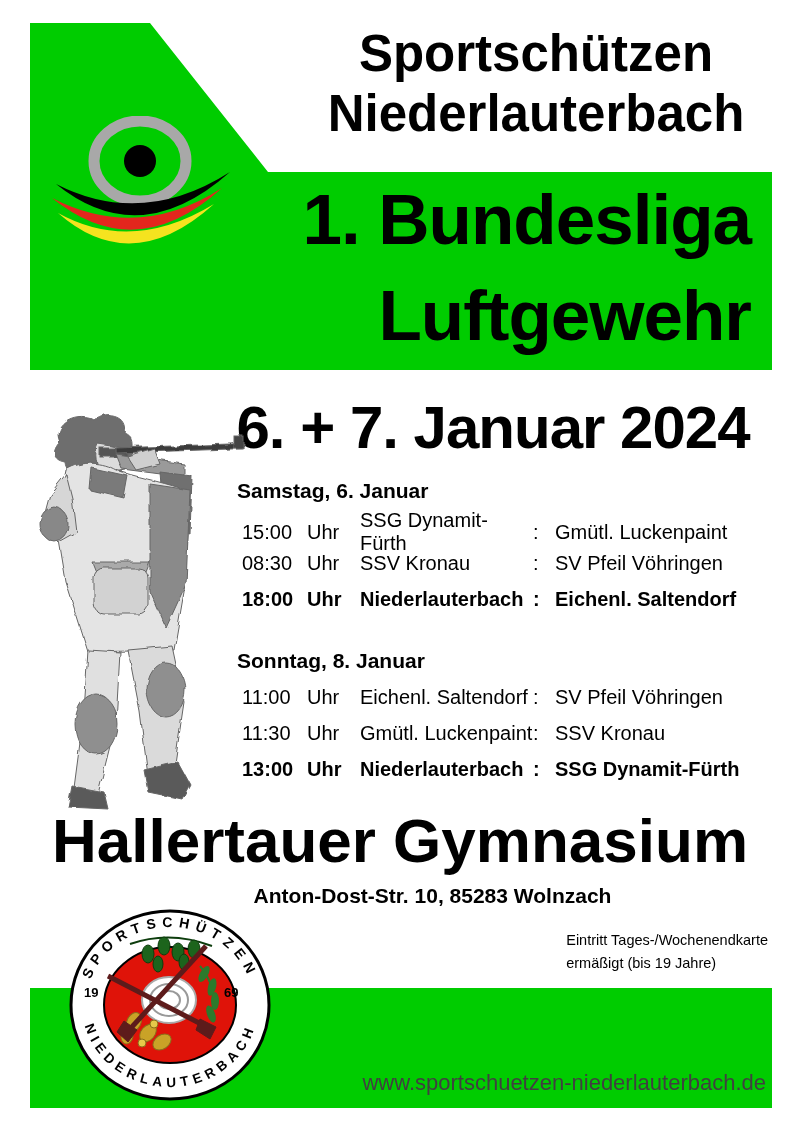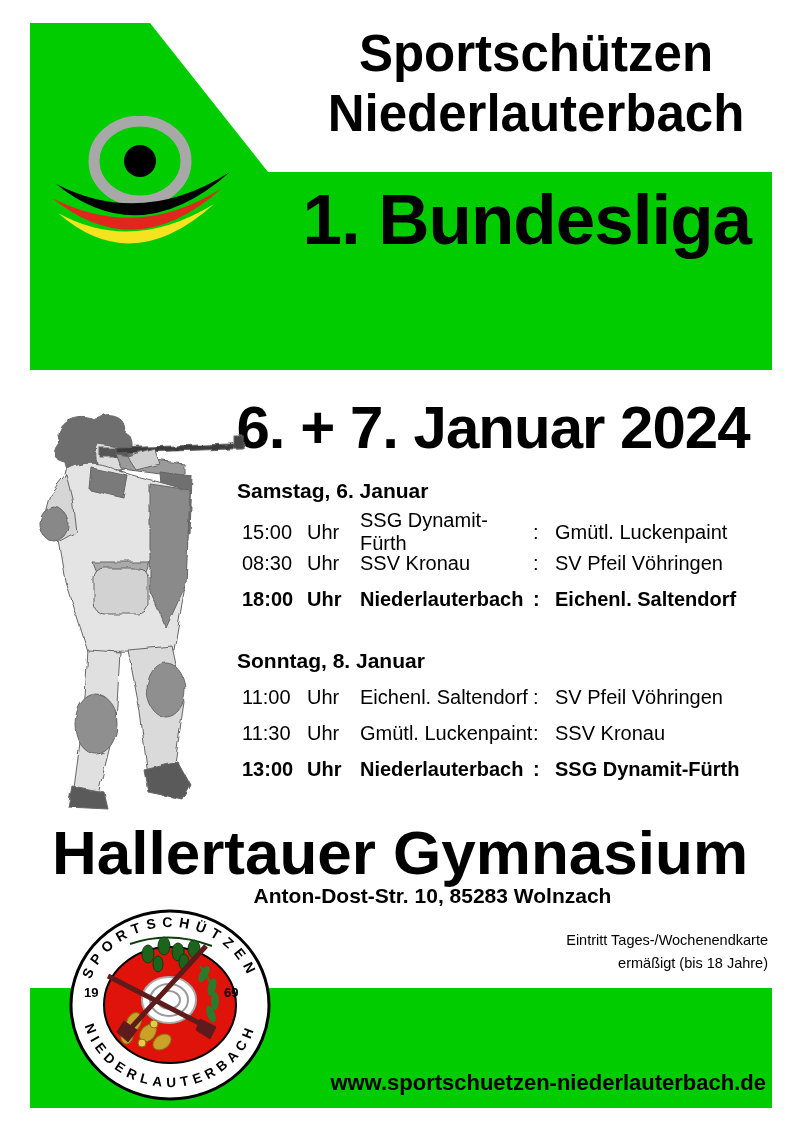--- a/index.html
+++ b/index.html
@@ -31,28 +31,28 @@
   .shooter{left:32px;top:412px;}
 
   .schedule{left:237px;top:479px;width:531px;}
   .day-heading{font-size:21px;font-weight:bold;height:30px;}
   .day-2{margin-top:32px;}
   .srow{display:grid;grid-template-columns:65px 53px 173px 22px auto;
     padding-left:5px;font-size:20px;height:36px;align-items:center;}
   .srow.bold{font-weight:bold;}
 
   .venue-name{left:0;right:0;top:806px;text-align:center;
-    font-size:62px;font-weight:bold;line-height:70px;margin-top:12px;}
+    font-size:62px;font-weight:bold;line-height:70px;}
   .venue-address{left:65px;right:0;top:884px;text-align:center;
     font-size:21px;font-weight:bold;}
 
-  .ticket-info{right:32px;top:929px;text-align:right;font-size:14.5px;line-height:23px;}
+  .ticket-info{right:32px;top:929px;text-align:left;font-size:14.5px;line-height:23px;}
 
   .bottom-band{left:30px;top:988px;width:742px;height:120px;background:var(--green);}
-  .website{position:absolute;right:6px;bottom:12px;font-size:22px;font-weight:bold;color:#000000;}
+  .website{position:absolute;right:6px;bottom:12px;font-size:22px;font-weight:normal;color:#404040;}
 
   .badge{left:64px;top:902px;}
 </style>
 </head>
 <body>
 
 <div class="poster">
 
   <svg class="abs top-shape" width="800" height="380" viewBox="0 0 800 380" aria-hidden="true">
     <polygon points="30,23 150,23 268,172 772,172 772,370 30,370" style="fill:var(--green)"></polygon>
@@ -66,20 +66,21 @@
     <path d="M8,97 Q82,162 164,88 Q82,138 8,97 Z" style="fill:var(--flag_gold)"></path>
   </svg>
 
   <div class="abs club-name">
     <div>Sportschützen</div>
     <div>Niederlauterbach</div>
   </div>
 
   <div class="abs band-text">
     <div>1. Bundesliga</div>
+    <div>Luftgewehr</div>
   </div>
 
   <div class="abs date-heading">6. + 7. Januar 2024</div>
 
   <svg class="abs shooter" width="220" height="400" viewBox="0 0 220 400" aria-hidden="true">
     <defs>
       <filter id="rough" x="-10%" y="-10%" width="120%" height="120%">
         <feTurbulence type="fractalNoise" baseFrequency="0.08" numOctaves="2" result="n"></feTurbulence>
         <feDisplacementMap in="SourceGraphic" in2="n" scale="5"></feDisplacementMap>
       </filter>
@@ -160,21 +161,21 @@
         <span>SSG Dynamit-Fürth</span>
       </div>
     </div>
   </div>
 
   <div class="abs venue-name">Hallertauer Gymnasium</div>
   <div class="abs venue-address">Anton-Dost-Str. 10, 85283 Wolnzach</div>
 
   <div class="abs ticket-info">
     <div>Eintritt Tages-/Wochenendkarte</div>
-    <div>ermäßigt (bis 18 Jahre)</div>
+    <div>ermäßigt (bis 19 Jahre)</div>
   </div>
 
   <div class="abs bottom-band">
     <div class="website">www.sportschuetzen-niederlauterbach.de</div>
   </div>
 
   <svg class="abs badge" width="210" height="202" viewBox="0 0 210 202" aria-hidden="true">
     <defs>
       <path id="arcTop" d="M 22,103 A 84,78 0 0 1 190,103" fill="none"></path>
       <path id="arcBottom" d="M 18,103 A 88,82 0 0 0 194,103" fill="none"></path>

